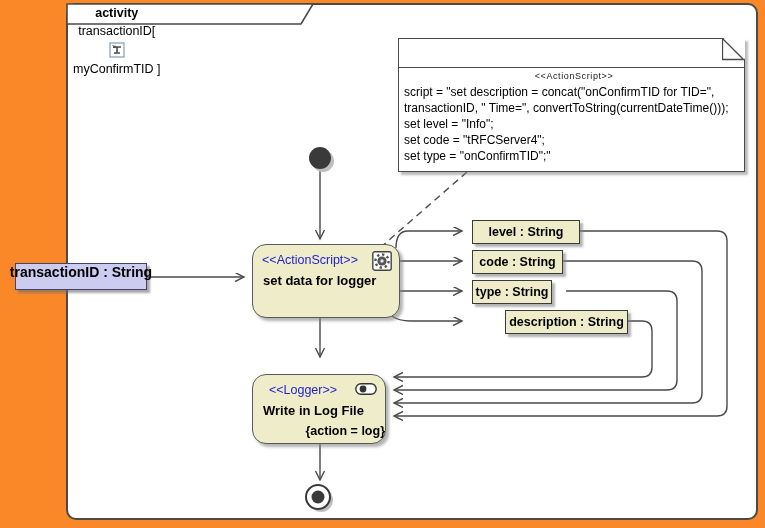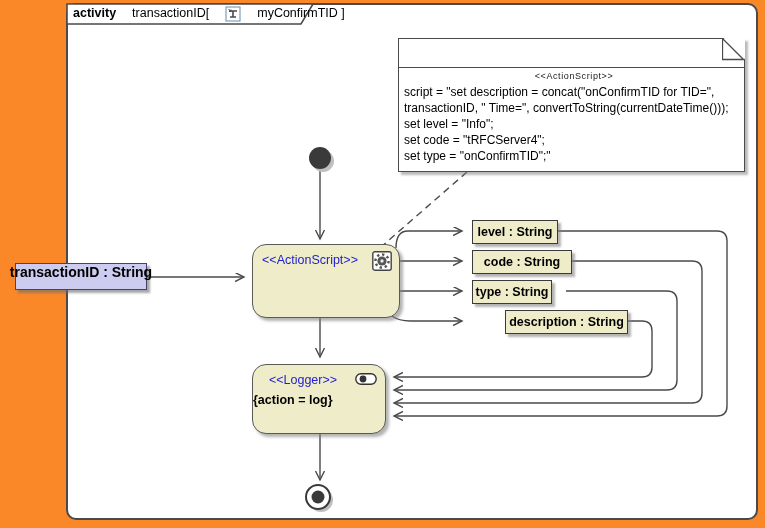--- a/index.html
+++ b/index.html
@@ -14,22 +14,22 @@
   .frame{
     left:66px;top:3px;width:692px;height:517px;
     background:#ffffff;border:2px solid var(--line-gray,#4A4A4A);
     border-radius:10px;box-sizing:border-box;
   }
   svg.overlay{left:0;top:0;width:765px;height:528px;pointer-events:none;}
   .edge{fill:none;stroke:var(--line-gray,#4A4A4A);stroke-width:1.4px;}
   .edge.dashed{stroke-dasharray:7 5;}
   
   .tab-text{
-    left:73px;top:6px;height:16px;display:flex;align-items:flex-start;gap:16px;
-    font-size:12.5px;color:#000;white-space:nowrap;
+    left:73px;top:6px;height:16px;display:flex;align-items:center;gap:4px;
+    font-size:12.5px;color:#000;white-space:nowrap;flex-direction:column;
   }
   .tab-text .kw{font-weight:bold;}
   .tab-icon{display:inline-flex;width:16px;height:16px;}
   
   .note{
     left:398px;top:38px;width:347px;height:134px;box-sizing:border-box;
     background:#fff;border:1.3px solid var(--line-gray,#4A4A4A);
     box-shadow:3px 3px 2px rgba(130,130,130,.55);
   }
   .note .erase{position:absolute;top:-1.3px;right:-1.3px;width:22px;height:22px;
@@ -41,42 +41,42 @@
   .note .line{font-size:12px;line-height:16px;color:#000;white-space:nowrap;}
   
   .uml-node{
     background:var(--node-fill,#EFEDC9);
     border:1.5px solid var(--node-border,#5A5A5A);
     border-radius:14px;box-sizing:border-box;
     box-shadow:3px 3px 3px rgba(130,130,130,.6);
   }
   .uml-node .stereo{color:var(--stereotype-blue,#2222CC);font-size:12.5px;text-align:center;margin-top:8px;margin-right:32px;}
   .uml-node .name{font-weight:bold;font-size:13px;color:#000;margin:6px 0 0 10px;}
-  .uml-node .constraint{font-size:12.5px;font-weight:600;color:#000;text-align:left;margin-top:6px;}
+  .uml-node .constraint{font-size:12.5px;font-weight:600;color:#000;text-align:right;margin-top:6px;}
   .node-action{left:252px;top:244px;width:148px;height:74px;}
-  .node-logger{left:252px;top:364px;width:134px;height:70px;}
+  .node-logger{left:252px;top:374px;width:134px;height:70px;}
   .corner-icon{position:absolute;top:6px;right:7px;line-height:0;}
   .logger .corner-icon{top:8px;right:8px;}
   
   .param{
     left:3px;top:263px;width:132px;height:27px;box-sizing:border-box;
     background:var(--param-fill,#CCCCF0);border:1.5px solid #44446a;
     box-shadow:3px 3px 2px rgba(110,110,110,.6);
     font-weight:bold;font-size:14px;color:#000;
     display:flex;align-items:flex-start;justify-content:center;white-space:nowrap;margin-left:12px;
   }
   
   .pin{
     background:var(--node-fill,#EFEDC9);border:1.3px solid #3a3a3a;box-sizing:border-box;
     box-shadow:3px 3px 2px rgba(130,130,130,.6);
     font-weight:bold;font-size:12.5px;color:#000;height:24px;
     display:flex;align-items:center;justify-content:center;white-space:nowrap;
   }
-  .pin-level{left:472px;top:220px;width:86px;}
-  .pin-code{left:472px;top:250px;width:100px;}
+  .pin-level{left:472px;top:220px;width:108px;}
+  .pin-code{left:472px;top:250px;width:91px;}
   .pin-type{left:472px;top:280px;width:80px;}
   .pin-description{left:472px;top:310px;width:123px;margin-left:33px;}
 </style>
 </head>
 <body>
 
 <div>
 
   <div class="abs frame"></div>
 
@@ -146,20 +146,21 @@
       <div class="line">set type = "onConfirmTID";"</div>
     </div>
   </div>
 
   <div class="abs param">
     <span>transactionID : String</span>
   </div>
 
   <div class="abs uml-node node-action">
     <div class="stereo">&lt;&lt;ActionScript&gt;&gt;</div>
+    <div class="name">set data for logger</div>
     <span class="corner-icon">
       <svg width="20" height="20" viewBox="0 0 20 20">
         <rect x="0.8" y="0.8" width="18.4" height="18.4" rx="2" fill="#ffffff" stroke="#444444" stroke-width="1.4"></rect>
         <circle cx="10" cy="10" r="6.6" fill="none" stroke="#555555" stroke-width="2.4" stroke-dasharray="2.4 2.75"></circle>
         <circle cx="10" cy="10" r="4.6" fill="#555555"></circle>
         <circle cx="10" cy="10" r="1.7" fill="#e8e8e8"></circle>
       </svg>
     </span>
   </div>
 
@@ -171,20 +172,21 @@
   </div>
   <div class="abs pin pin-type">
     <span>type : String</span>
   </div>
   <div class="abs pin pin-description">
     <span>description : String</span>
   </div>
 
   <div class="abs uml-node node-logger logger">
     <div class="stereo">&lt;&lt;Logger&gt;&gt;</div>
+    <div class="name">Write in Log File</div>
     <div class="constraint">{action = log}</div>
     <span class="corner-icon">
       <svg width="22" height="12" viewBox="0 0 22 12">
         <rect x="0.8" y="0.8" width="20.4" height="10.4" rx="5.2" fill="#ffffff" stroke="#333333" stroke-width="1.4"></rect>
         <circle cx="8" cy="6" r="3.4" fill="#333333"></circle>
       </svg>
     </span>
   </div>
 
 </div>

